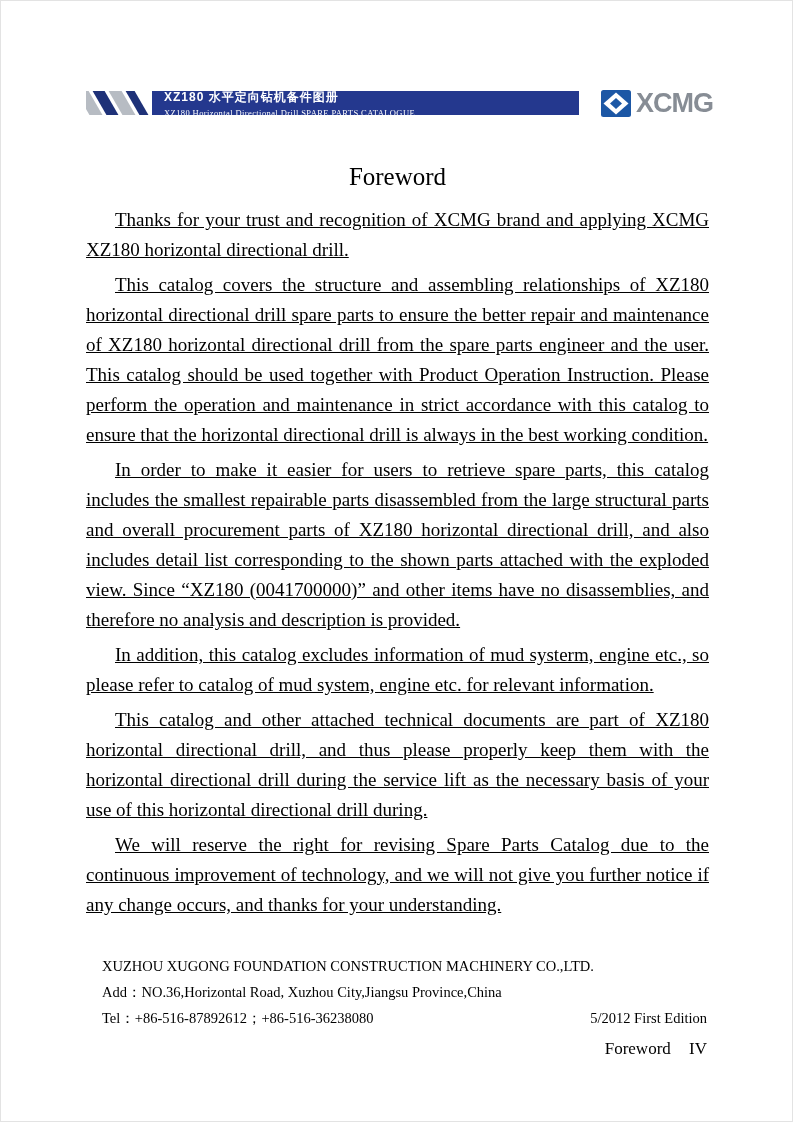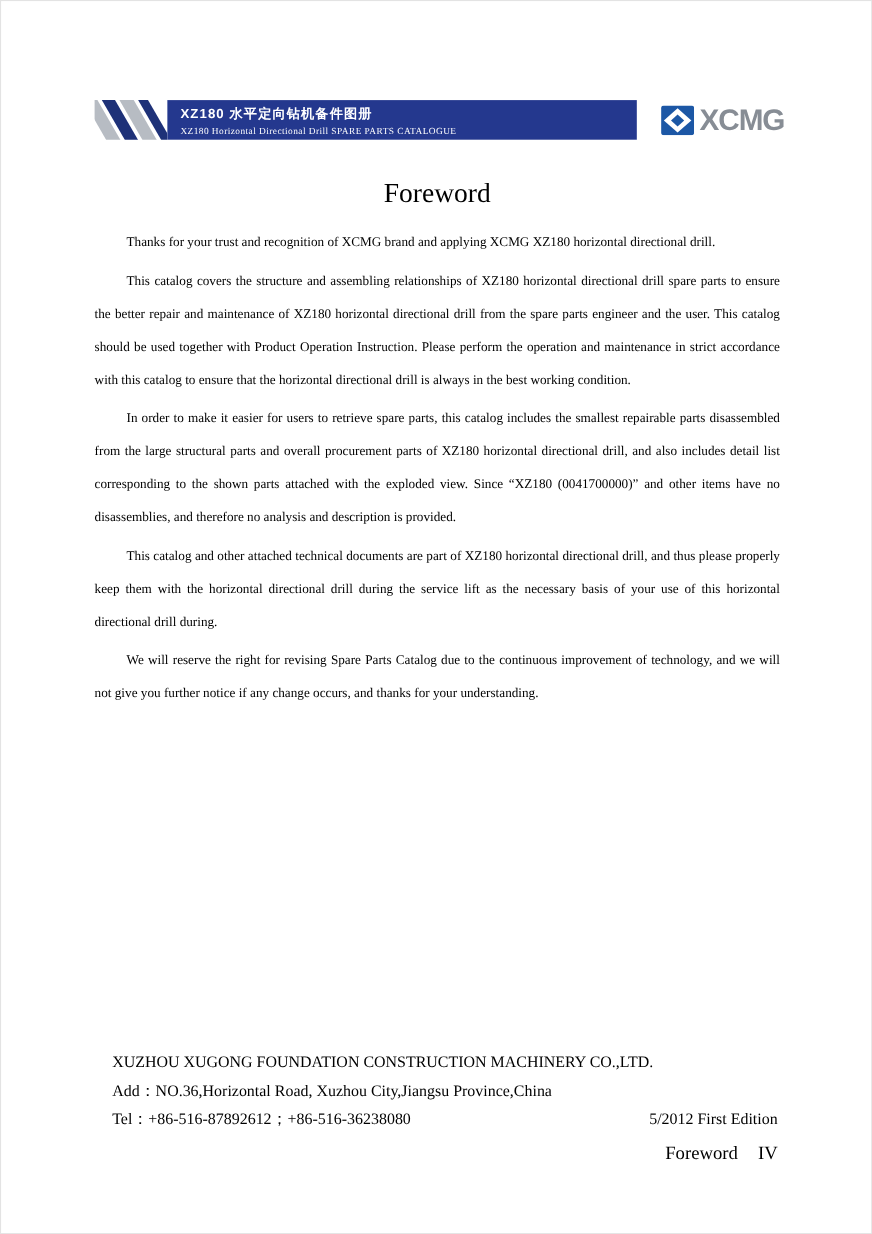--- a/index.html
+++ b/index.html
@@ -19,21 +19,21 @@
     color: #000000;
     overflow: hidden;
   }
 
   
   .banner {
     position: absolute;
     top: 90px;
     left: 85px;
     width: 627px;
-    height: 36px;
+    height: 24px;
     display: flex;
     align-items: stretch;
   }
   .chevrons {
     position: relative;
     width: 66px;
     overflow: hidden;
     background: #ffffff;
   }
   .chev {
@@ -101,24 +101,25 @@
   }
   .doc-title {
     margin: 0 0 14px 0;
     font-size: 25px;
     font-weight: 400;
     text-align: center;
     font-family: "Liberation Serif", serif;
   }
   .para {
     margin: 0 0 5px 0;
-    font-size: 12px;
+    font-size: 19px;
     line-height: 30px;
     text-align: justify;
     text-indent: 29px;
+    text-decoration: underline;
   }
 
   
   .footer {
     position: absolute;
     left: 85px;
     right: 85px;
     top: 952px;
     font-size: 14.5px;
     line-height: 26px;
@@ -163,20 +164,21 @@
       </span>
       <span class="logo-text">XCMG</span>
     </div>
   </header>
 
   <main class="main">
     <h1 class="doc-title">Foreword</h1>
     <p class="para">Thanks for your trust and recognition of XCMG brand and applying XCMG XZ180 horizontal directional drill.</p>
     <p class="para">This catalog covers the structure and assembling relationships of XZ180 horizontal directional drill spare parts to ensure the better repair and maintenance of XZ180 horizontal directional drill from the spare parts engineer and the user. This catalog should be used together with Product Operation Instruction. Please perform the operation and maintenance in strict accordance with this catalog to ensure that the horizontal directional drill is always in the best working condition.</p>
     <p class="para">In order to make it easier for users to retrieve spare parts, this catalog includes the smallest repairable parts disassembled from the large structural parts and overall procurement parts of XZ180 horizontal directional drill, and also includes detail list corresponding to the shown parts attached with the exploded view. Since “XZ180 (0041700000)” and other items have no disassemblies, and therefore no analysis and description is provided.</p>
+    <p class="para">In addition, this catalog excludes information of mud systerm, engine etc., so please refer to catalog of mud system, engine etc. for relevant information.</p>
     <p class="para">This catalog and other attached technical documents are part of XZ180 horizontal directional drill, and thus please properly keep them with the horizontal directional drill during the service lift as the necessary basis of your use of this horizontal directional drill during.</p>
     <p class="para">We will reserve the right for revising Spare Parts Catalog due to the continuous improvement of technology, and we will not give you further notice if any change occurs, and thanks for your understanding.</p>
   </main>
 
   <footer class="footer">
     <div>XUZHOU XUGONG FOUNDATION CONSTRUCTION MACHINERY CO.,LTD.</div>
     <div>Add：NO.36,Horizontal Road, Xuzhou City,Jiangsu Province,China</div>
     <div class="tel-row">
       <span>Tel：+86-516-87892612；+86-516-36238080</span>
       <span>5/2012 First Edition</span>

